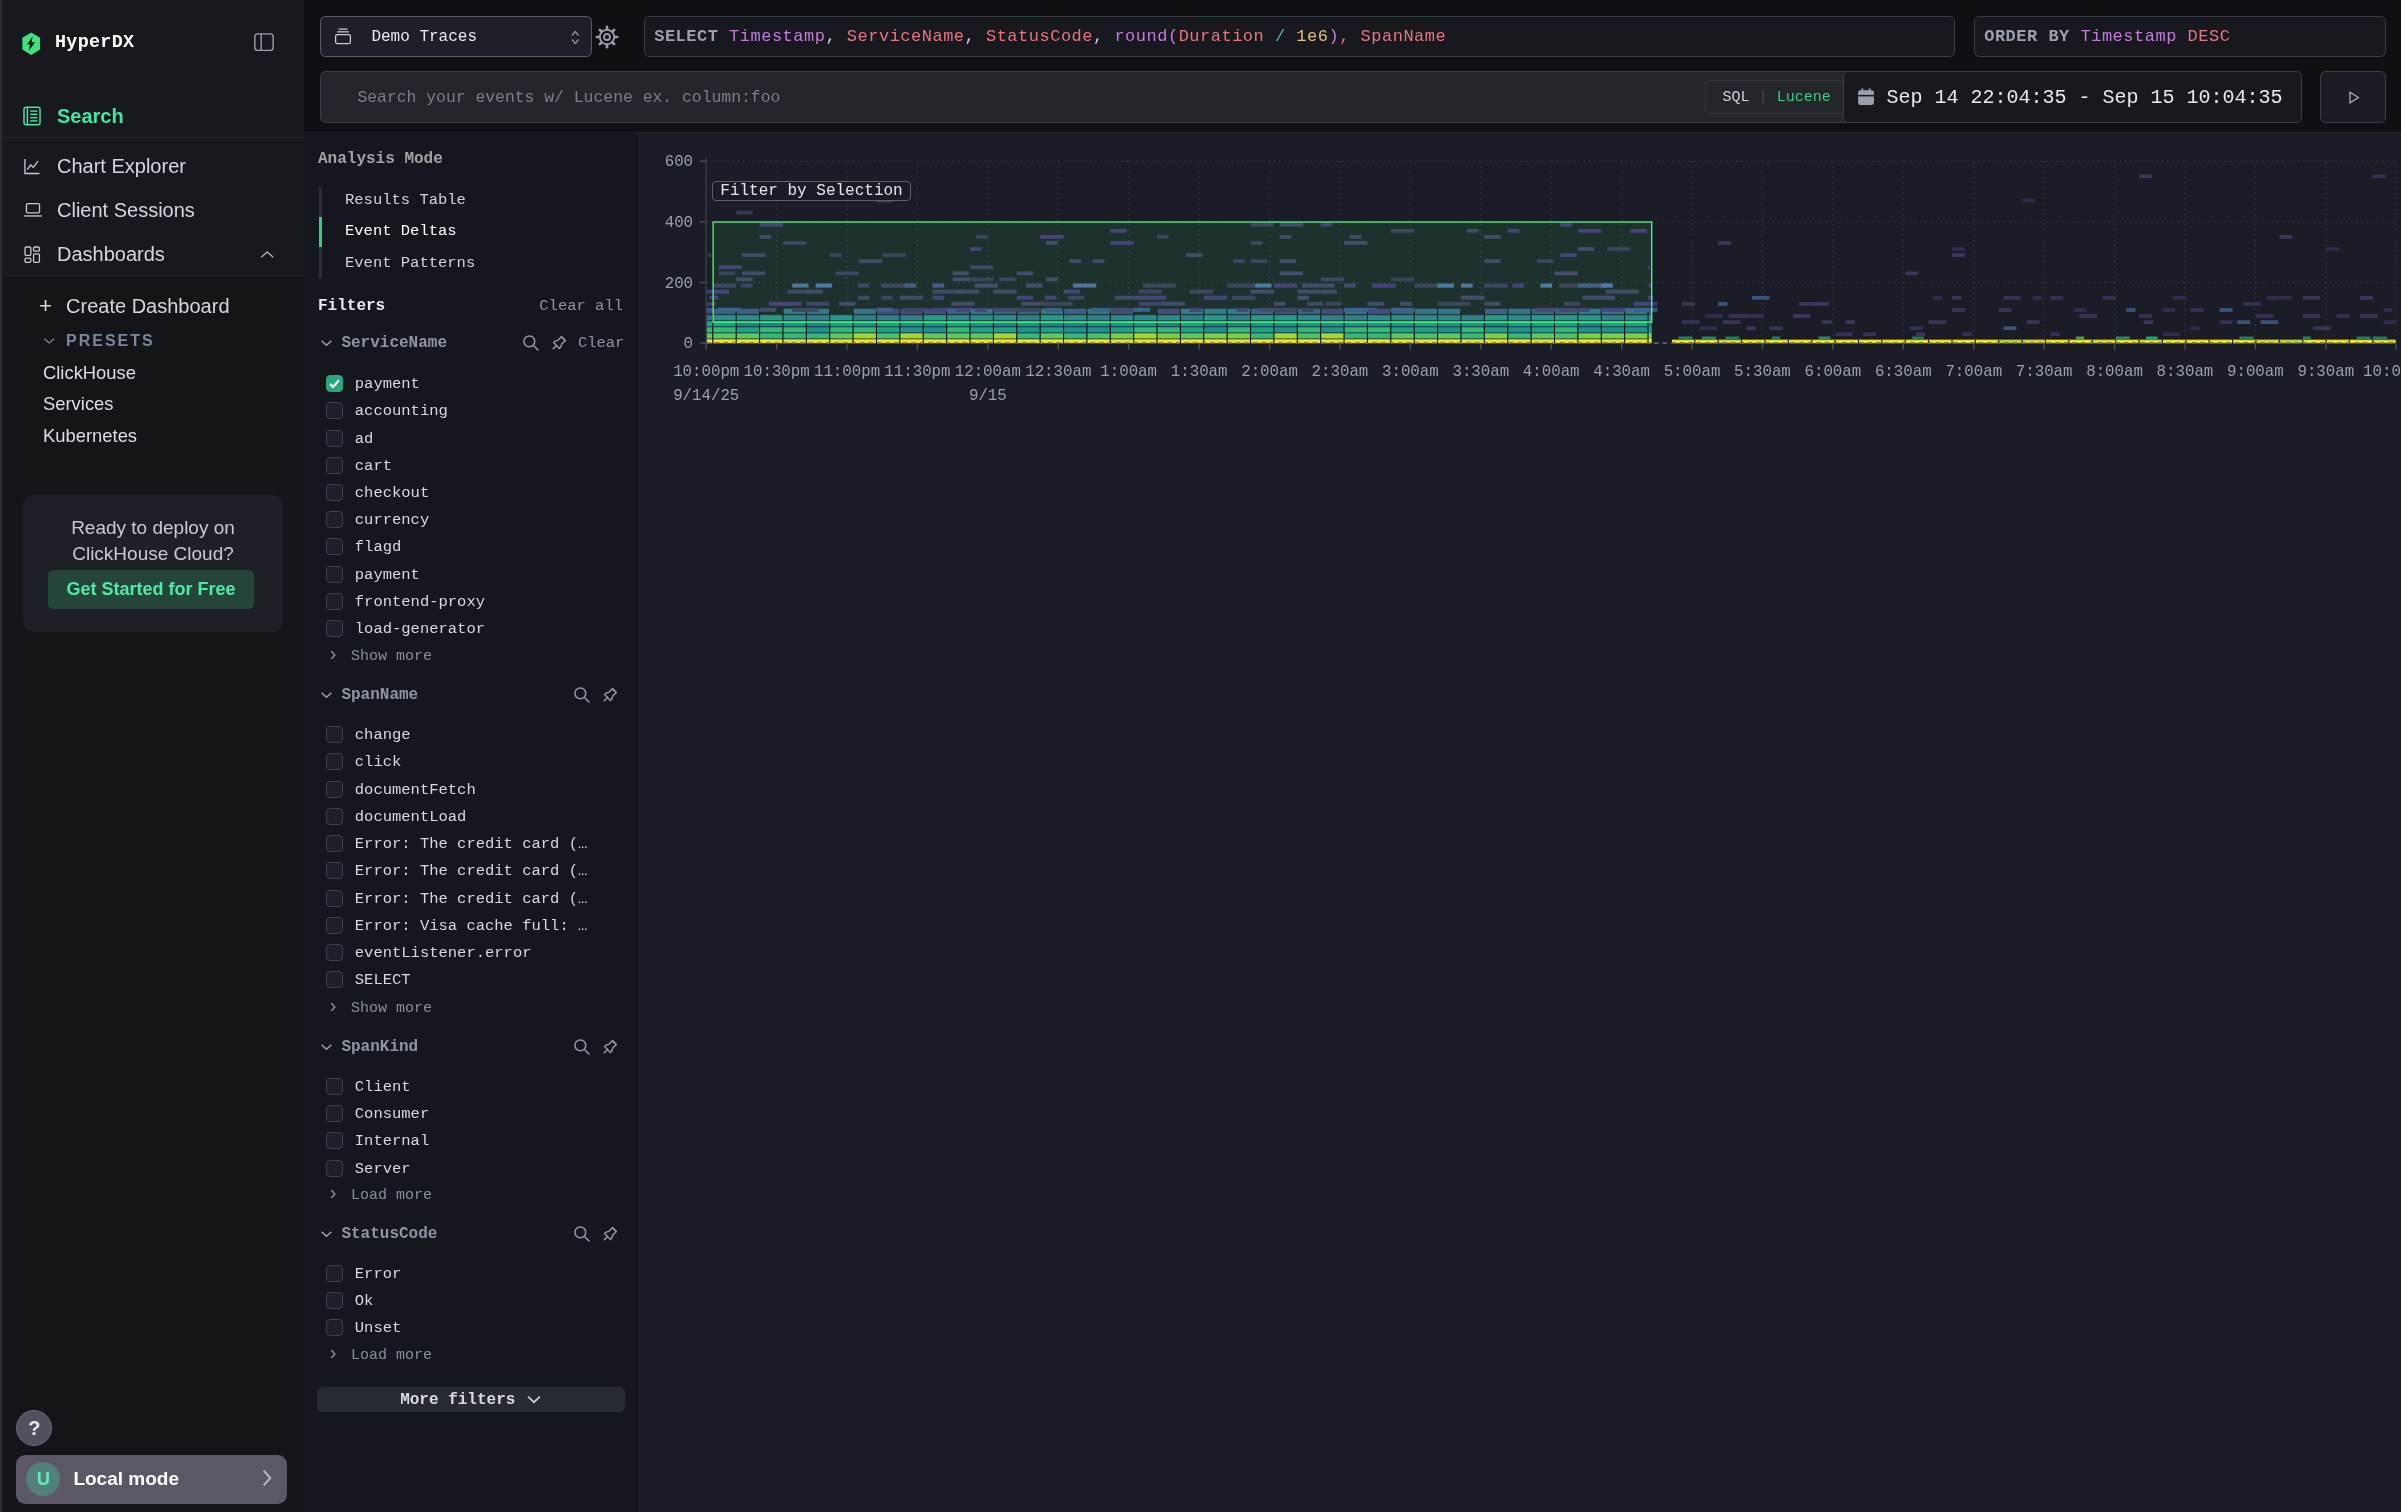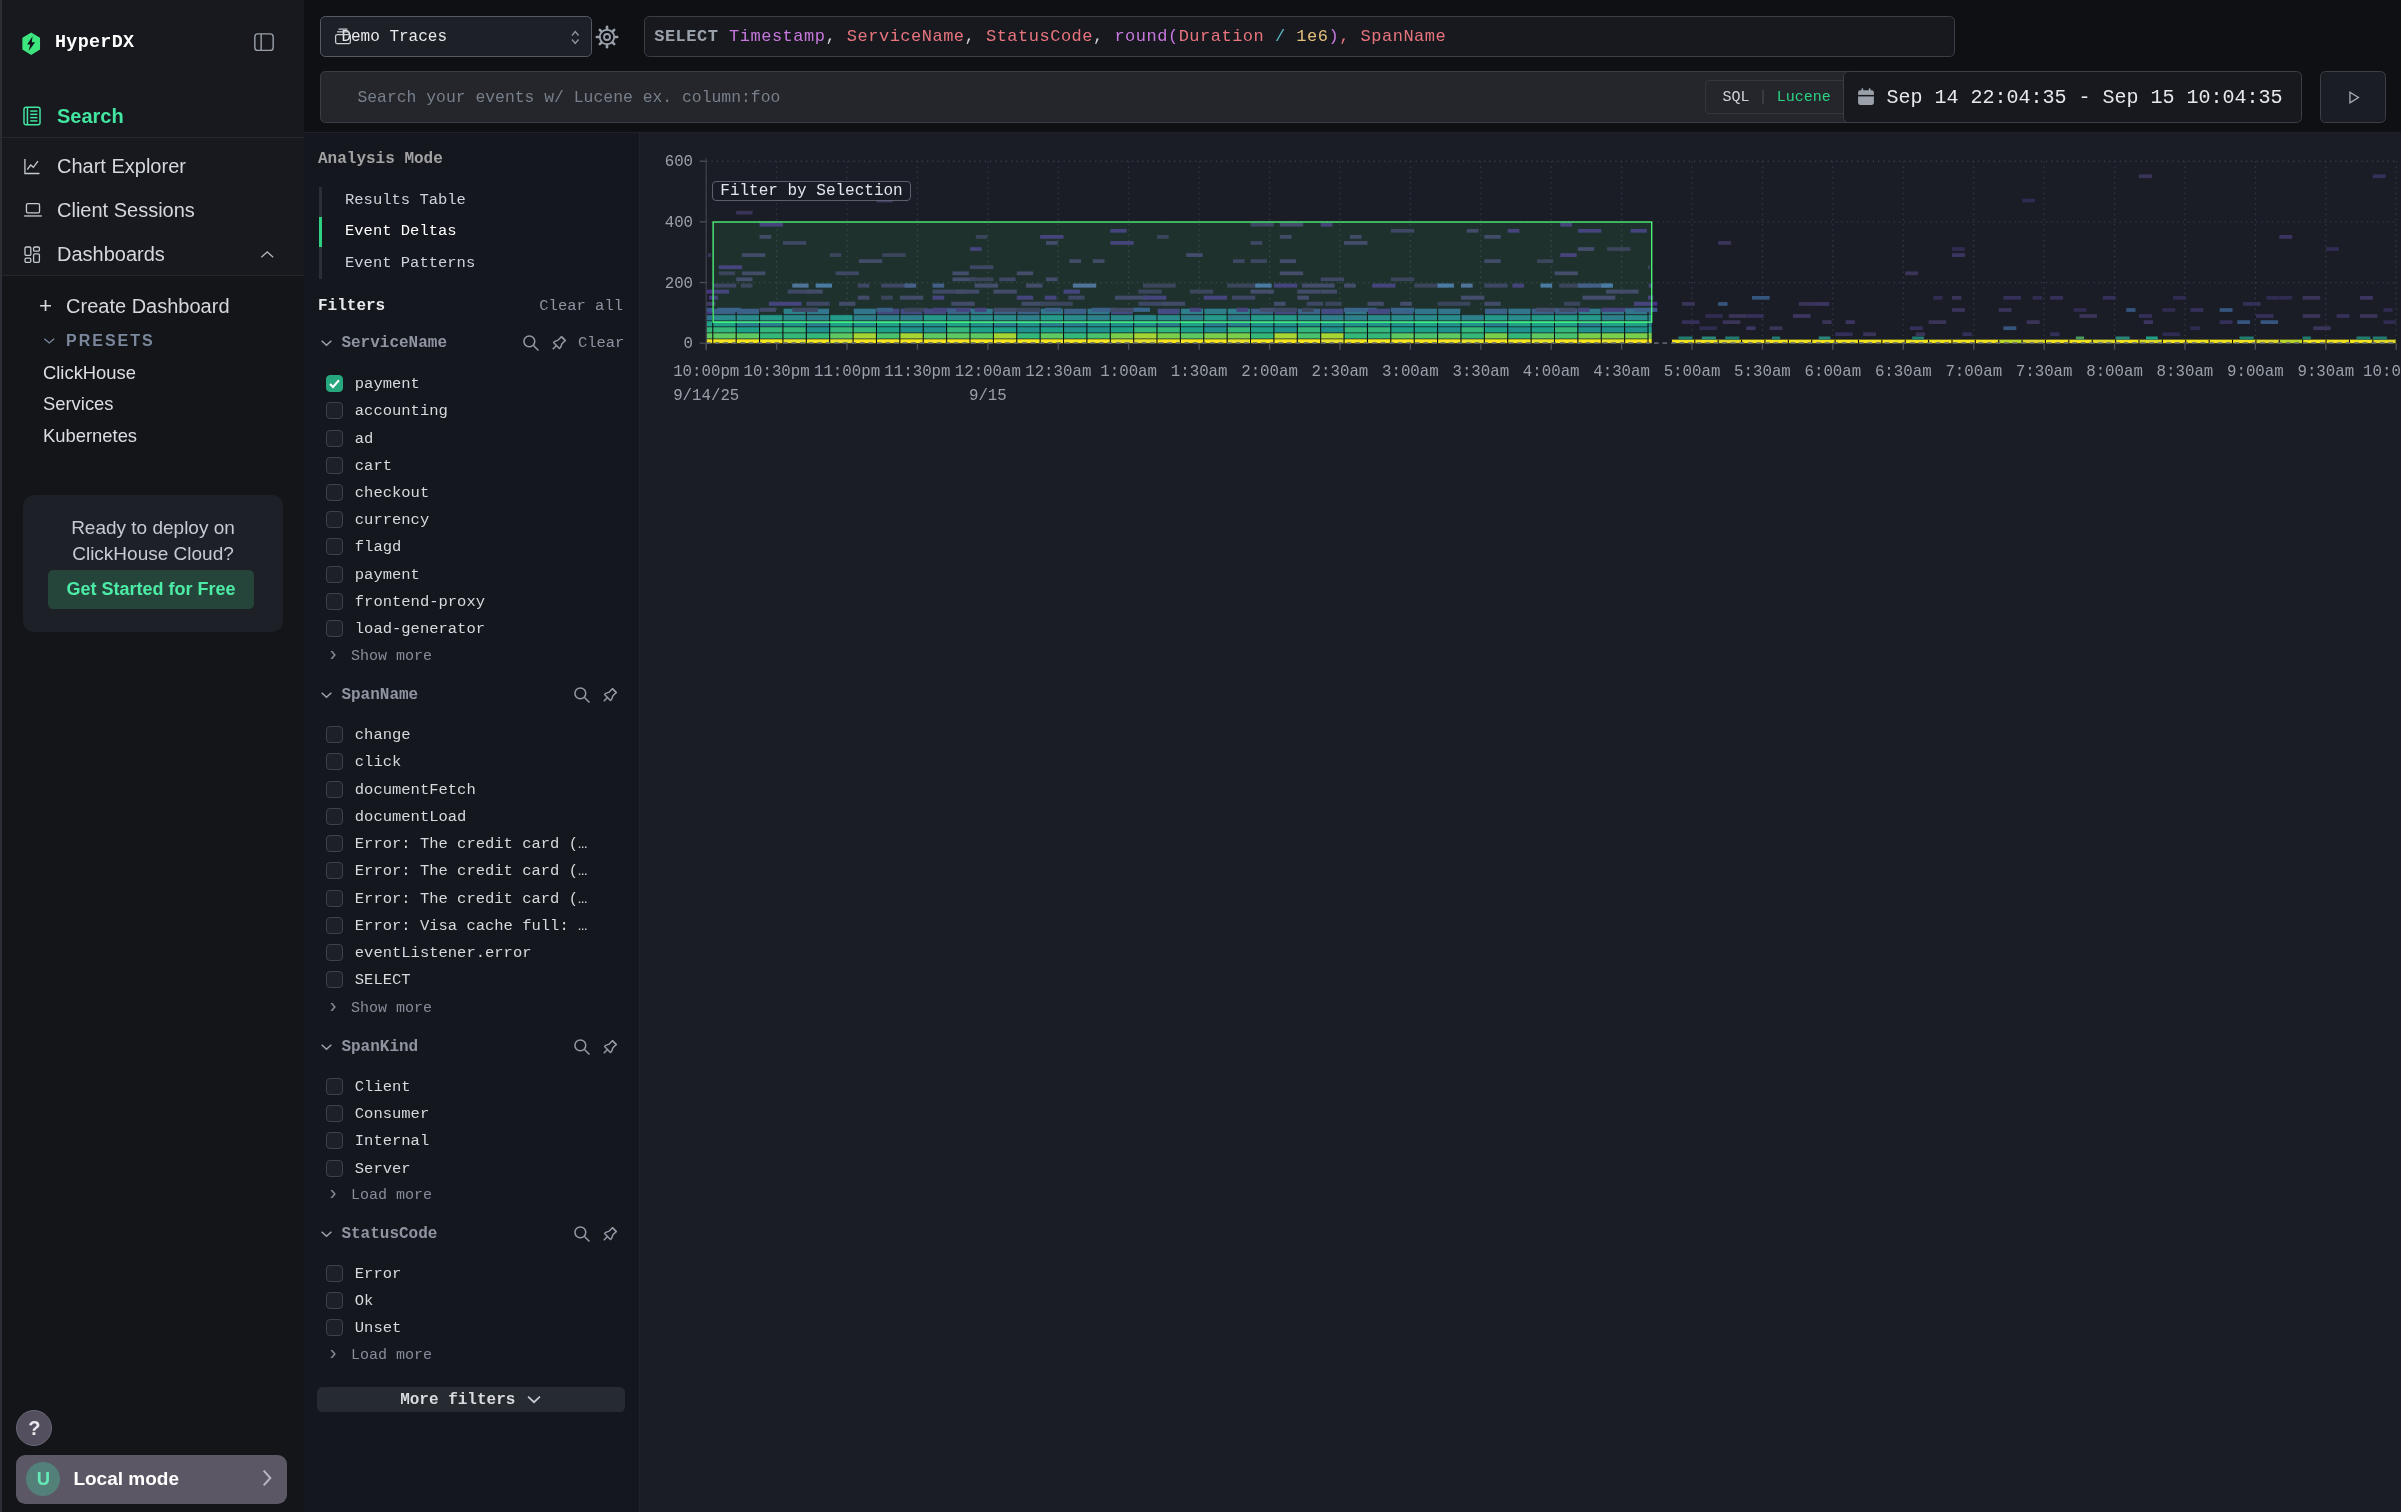--- a/index.html
+++ b/index.html
@@ -36,21 +36,21 @@
   font-family:"Liberation Sans",sans-serif; }
 #localmode .lt { position:absolute; left:57px; top:12.5px; font-family:"Liberation Sans",sans-serif; font-size:19px;
   font-weight:bold; color:#fff; }
 #localmode .ar { position:absolute; right:14.5px; top:13px; }
 
 
 #topbar { position:absolute; left:304px; top:0; width:2098px; height:133px; background:#0e1014;
   border-bottom:1.3px solid #1e2127; }
 .box { position:absolute; border:1.3px solid #3a3e46; border-radius:5.3px; background:#1d2026; display:flex; align-items:center; }
 #selbox { left:16.4px; top:16px; width:272px; height:41px; border-color:#565b63; }
-#selbox .st { margin-left:20px; font-size:16px; color:#e8eaed; }
+#selbox .st { margin-left:50px; font-size:16px; color:#e8eaed; }
 #gear { position:absolute; left:291px; top:25px; }
 #sqlbox { left:340px; top:16px; width:1311px; height:41px; background:#17191f; font-size:17px; letter-spacing:0.5px; }
 #sqlbox .pad { margin-left:9.2px; white-space:pre; }
 #orderbox { left:1670px; top:16px; width:412px; height:41px; background:#17191f; font-size:17px; letter-spacing:0.5px; }
 #searchbox { left:16.4px; top:71px; width:1639px; height:52px; background:#24262c; border-color:#3a3d45; font-size:16.4px; }
 #searchbox .ph { margin-left:36px; color:#787f8a; }
 #sqllucene { position:absolute; left:1384px; top:8px; height:34px; padding:0 16px; border:1.3px solid #33363d;
   border-radius:4px; display:flex; align-items:center; font-size:15px; }
 #datebox { left:1539px; top:71px; width:459px; height:52px; background:#17191f; font-size:20px; color:#e6e8ec; }
 #runbtn { left:2016px; top:71px; width:66px; height:52px; background:#1a1d23; border-color:#3a3e45;
@@ -116,20 +116,23 @@
           <line x1="17.5" y1="17.5" x2="19.2" y2="19.2"></line>
           <line x1="4.8" y1="19.2" x2="6.5" y2="17.5"></line>
           <line x1="17.5" y1="6.5" x2="19.2" y2="4.8"></line>
         </g>
         <circle cx="12" cy="12" r="7.2" stroke-width="1.8"></circle>
         <circle cx="12" cy="12" r="3" stroke-width="1.8"></circle>
       </svg>
     </div>
   <div class="box" id="sqlbox">
       <span class="pad"><span class="kw">SELECT </span><span class="fn">Timestamp</span><span class="pln">, </span><span class="fld">ServiceName</span><span class="pln">, </span><span class="fld">StatusCode</span><span class="pln">, </span><span class="fn">round(</span><span class="fld">Duration</span><span class="pln"> </span><span style="color:#56b6c2">/</span><span class="pln"> </span><span class="num">1e6</span><span class="fn">)</span><span class="fld">, SpanName</span></span>
+    </div>
+  <div class="box" id="orderbox">
+      <span class="pad" style="margin-left:9.2px;white-space:pre"><span class="kw">ORDER BY </span><span class="fn">Timestamp</span><span class="fld"> DESC</span></span>
     </div>
   <div class="box" id="searchbox">
       <span class="ph">Search your events w/ Lucene ex. column:foo</span>
     <span id="sqllucene">
         <span style="color:#cfd2d8">SQL</span>
         <span style="color:#454a52;padding:0 9.2px">|</span>
         <span style="color:#2dd283">Lucene</span>
       </span>
     </div>
   <div class="box" id="datebox">

